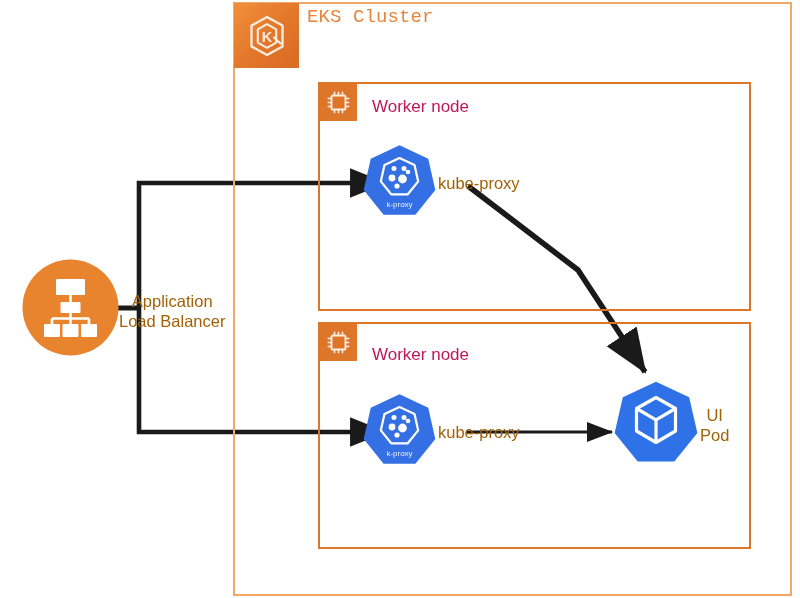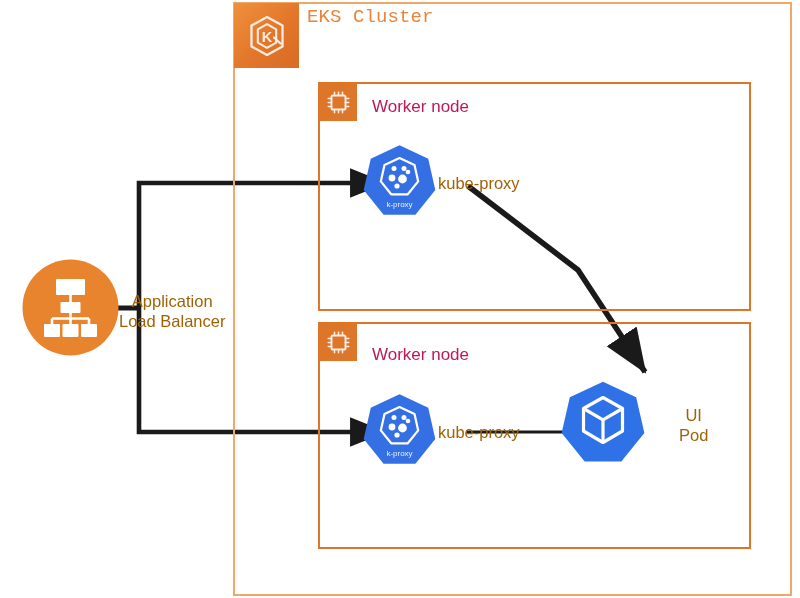--- a/index.html
+++ b/index.html
@@ -103,21 +103,21 @@
     margin-top: 7px;
     font-size: 16.5px;
     line-height: 20px;
     color: #a16207;
     text-align: center;
     white-space: pre-line;
   }
 
   .kp1 { left: 361px; top: 141px; }
   .kp2 { left: 361px; top: 390px; }
-  .pod { left: 559px; top: 377px; gap: 32px; }
+  .pod { left: 612px; top: 377px; }
   .alb { left: 22px;  top: 259px; }
 
   .icon-wrap { display: block; line-height: 0; }
 </style>
 </head>
 <body>
 
 <div id="canvas">
 
   <svg id="wires" viewBox="0 0 800 598" xmlns="http://www.w3.org/2000/svg">

